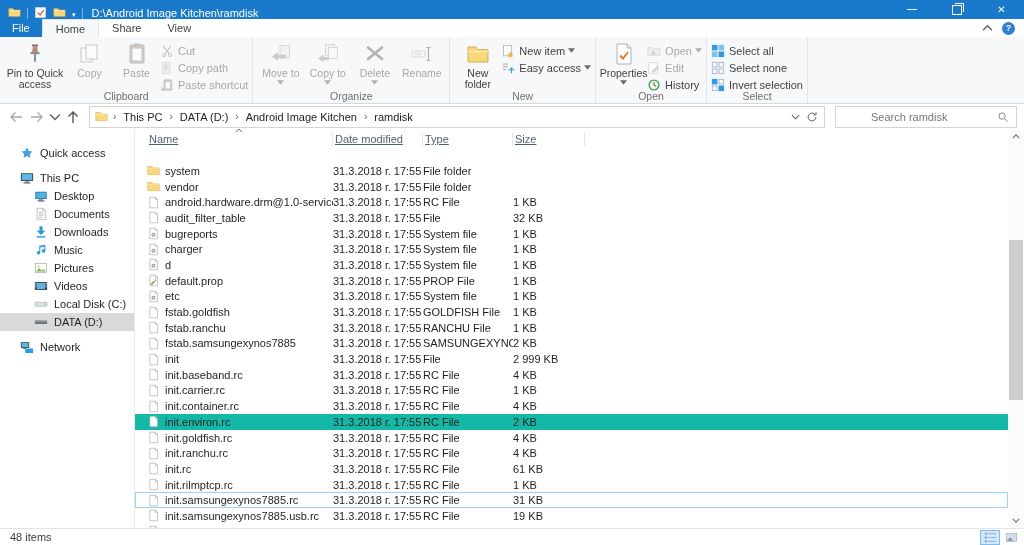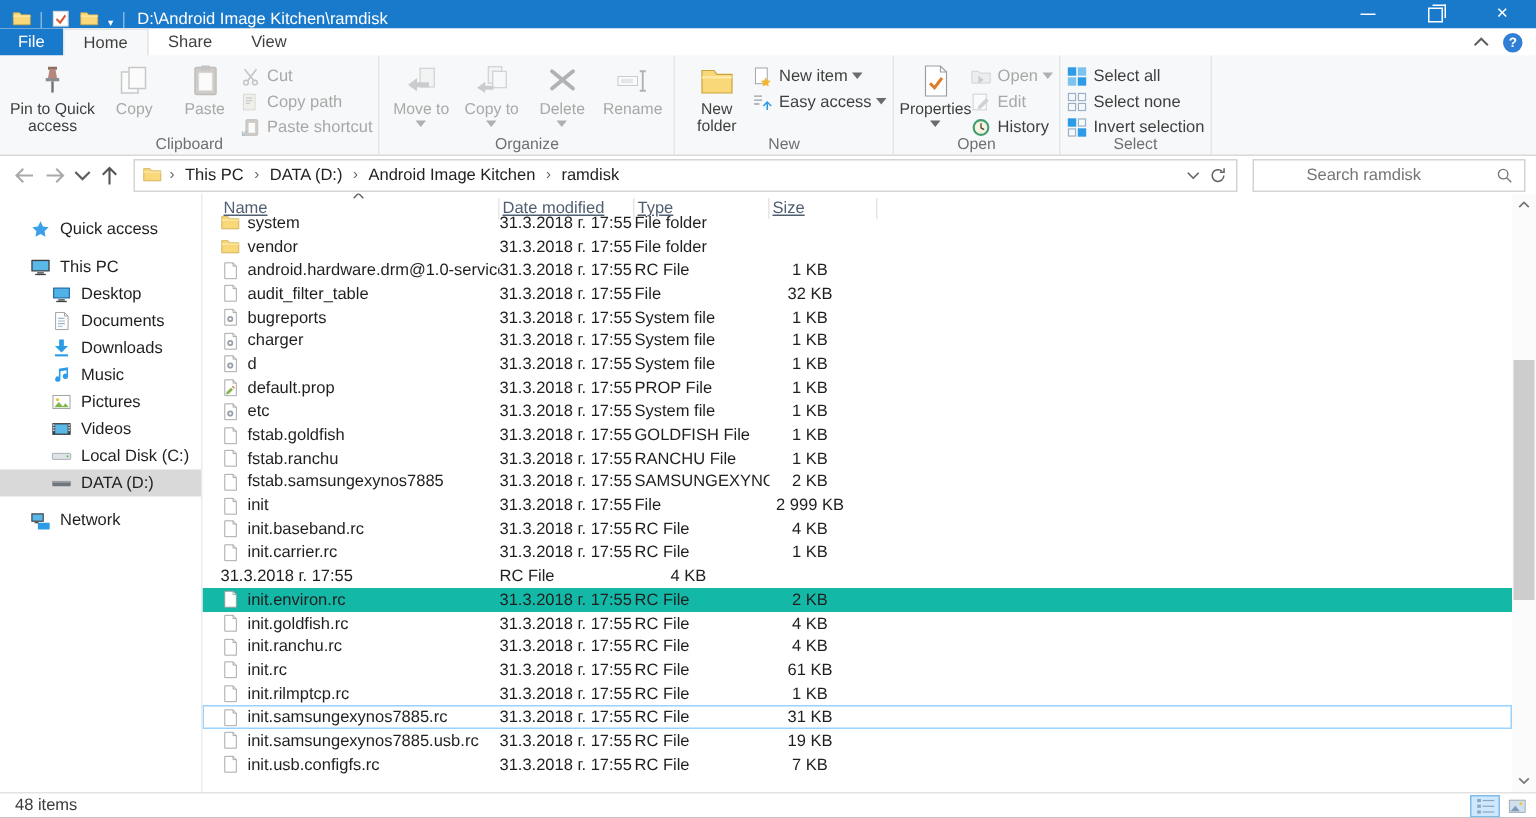--- a/index.html
+++ b/index.html
@@ -67,28 +67,28 @@
   .side-item{display:flex;align-items:center;height:18px;padding-left:20px;white-space:nowrap;}
   .side-item.indent{padding-left:34px;}
   .side-item.selected{background:#d9d9d9;}
   .side-item.gap{margin-top:7px;}
   .side-item .sico{width:14px;height:14px;margin-right:6px;flex:none;}
 
   .content{flex:1;position:relative;overflow:hidden;}
   .cols-header{position:absolute;top:0;left:0;height:19px;display:grid;grid-template-columns:186px 90px 90px 72px;padding-left:12px;color:#4f5e70;text-decoration:underline;}
   .hcell{display:flex;align-items:center;border-right:1px solid #e6e6e6;padding-left:2px;height:14px;margin-top:3px;}
   .sort-caret{position:absolute;left:100px;top:-1px;width:8px;height:5px;}
-  .file-list{position:absolute;top:12px;left:0;right:16px;}
+  .file-list{position:absolute;top:34px;left:0;right:16px;}
   .row{display:grid;grid-template-columns:186px 90px 90px 72px;height:15.7px;align-items:center;padding-left:12px;box-sizing:border-box;}
   .row.hover{background:#14b8a6;}
   .row.focus{outline:1px solid #99d1ff;outline-offset:-1px;}
   .cell-name{display:flex;align-items:center;overflow:hidden;white-space:nowrap;}
   .cell-icon{width:13px;height:13px;margin-right:5px;flex:none;}
   .cell-date,.cell-type{white-space:nowrap;overflow:hidden;color:#1f1f1f;}
-  .cell-size{text-align:center;padding-right:18px;white-space:nowrap;}
+  .cell-size{text-align:left;padding-right:18px;white-space:nowrap;}
 
   
   .vscroll{position:absolute;top:0;right:0;bottom:0;width:16px;background:#fbfbfb;}
   .sarrow{height:15px;display:flex;align-items:center;justify-content:center;}
   .sarrow .icon{width:8px;height:5px;}
   .sarrow.down{position:absolute;bottom:0;left:0;right:0;}
   .sthumb{position:absolute;left:1px;right:1px;top:111px;height:160px;background:#cdcdcd;}
 
   
   .statusbar{position:absolute;left:0;right:0;bottom:0;height:17px;border-top:1px solid #e3e3e3;display:flex;align-items:center;padding-left:10px;box-sizing:border-box;color:#3b3b3b;background:#fff;}
@@ -815,20 +815,29 @@
                   <path d="M10.3 1.5v2.7H13" fill="none" stroke="#9b9b9b" stroke-width="0.7"></path>
                 </svg>
               </span>
       <span class="cell-name-text">init.carrier.rc</span>
     </span>
     <span class="cell-date">31.3.2018 г. 17:55</span>
     <span class="cell-type">RC File</span>
     <span class="cell-size">1 KB</span>
   </div>
           <div class="row">
+    <span class="cell-name">
+      <span class="icon cell-icon">
+                <svg viewBox="0 0 16 16" xmlns="http://www.w3.org/2000/svg">
+                  <path d="M3.5 1.5h6.8l2.7 2.7v10.3H3.5z" fill="#fff" stroke="#9b9b9b" stroke-width="0.7"></path>
+                  <path d="M10.3 1.5v2.7H13" fill="none" stroke="#9b9b9b" stroke-width="0.7"></path>
+                </svg>
+              </span>
+      <span class="cell-name-text">init.container.rc</span>
+    </span>
     <span class="cell-date">31.3.2018 г. 17:55</span>
     <span class="cell-type">RC File</span>
     <span class="cell-size">4 KB</span>
   </div>
           <div class="row hover">
     <span class="cell-name">
       <span class="icon cell-icon">
                 <svg viewBox="0 0 16 16" xmlns="http://www.w3.org/2000/svg">
                   <path d="M3.5 1.5h6.8l2.7 2.7v10.3H3.5z" fill="#fff" stroke="#9b9b9b" stroke-width="0.7"></path>
                   <path d="M10.3 1.5v2.7H13" fill="none" stroke="#9b9b9b" stroke-width="0.7"></path>

